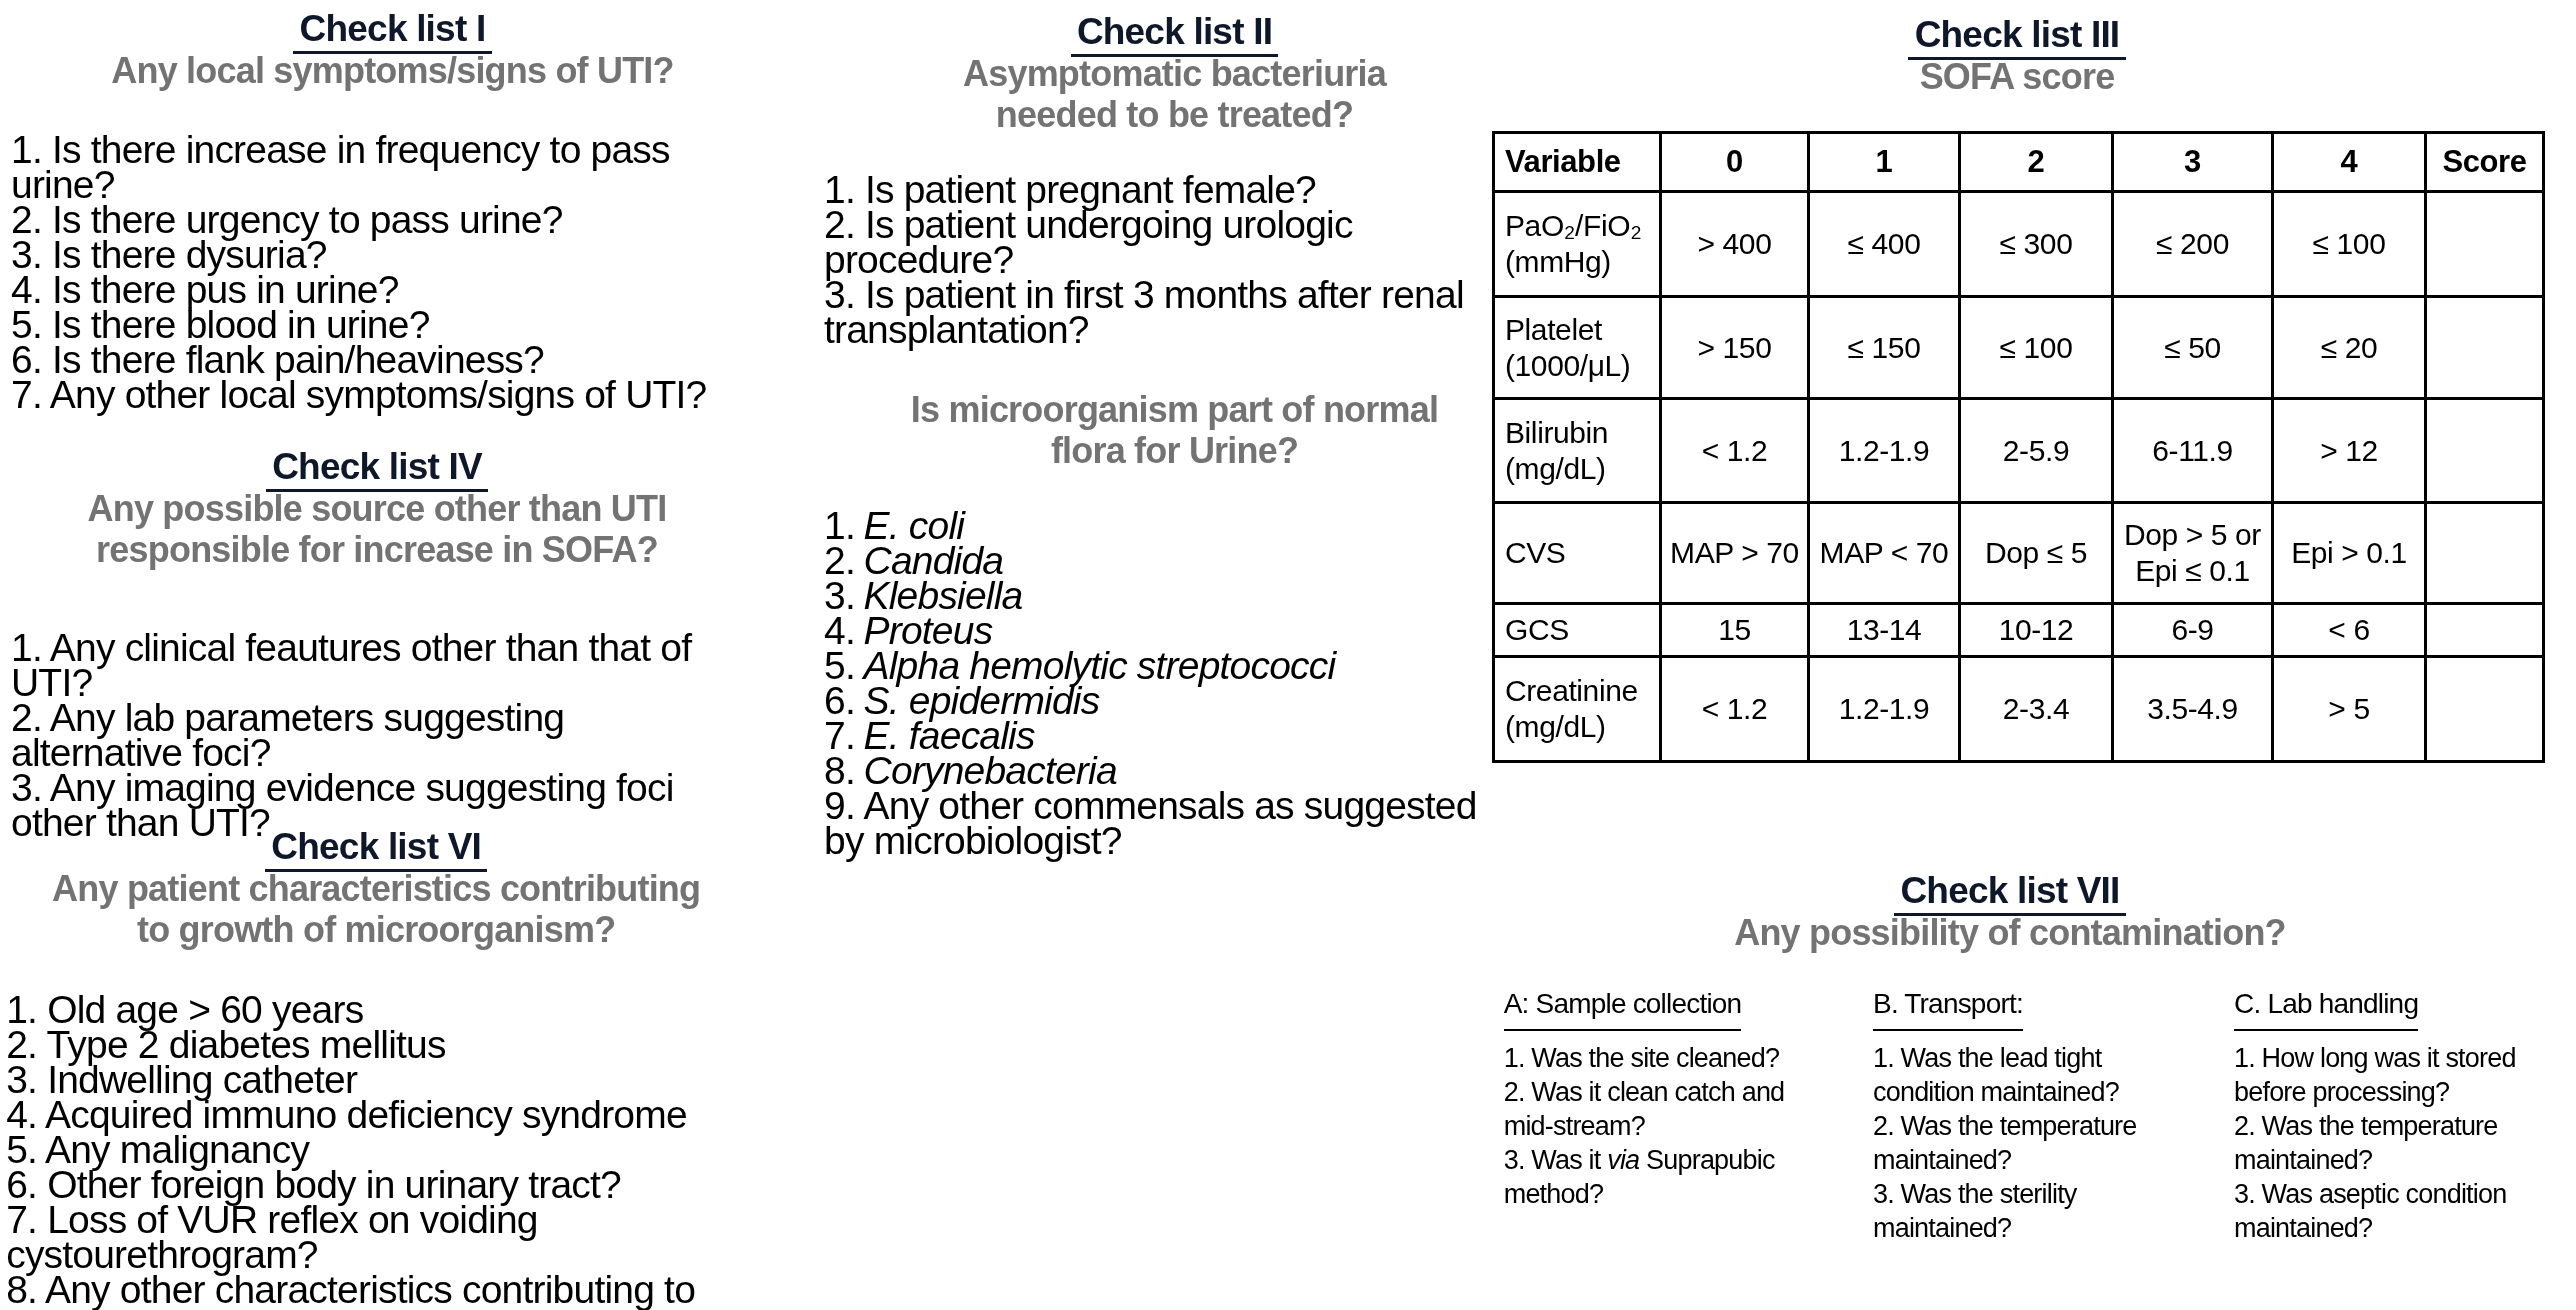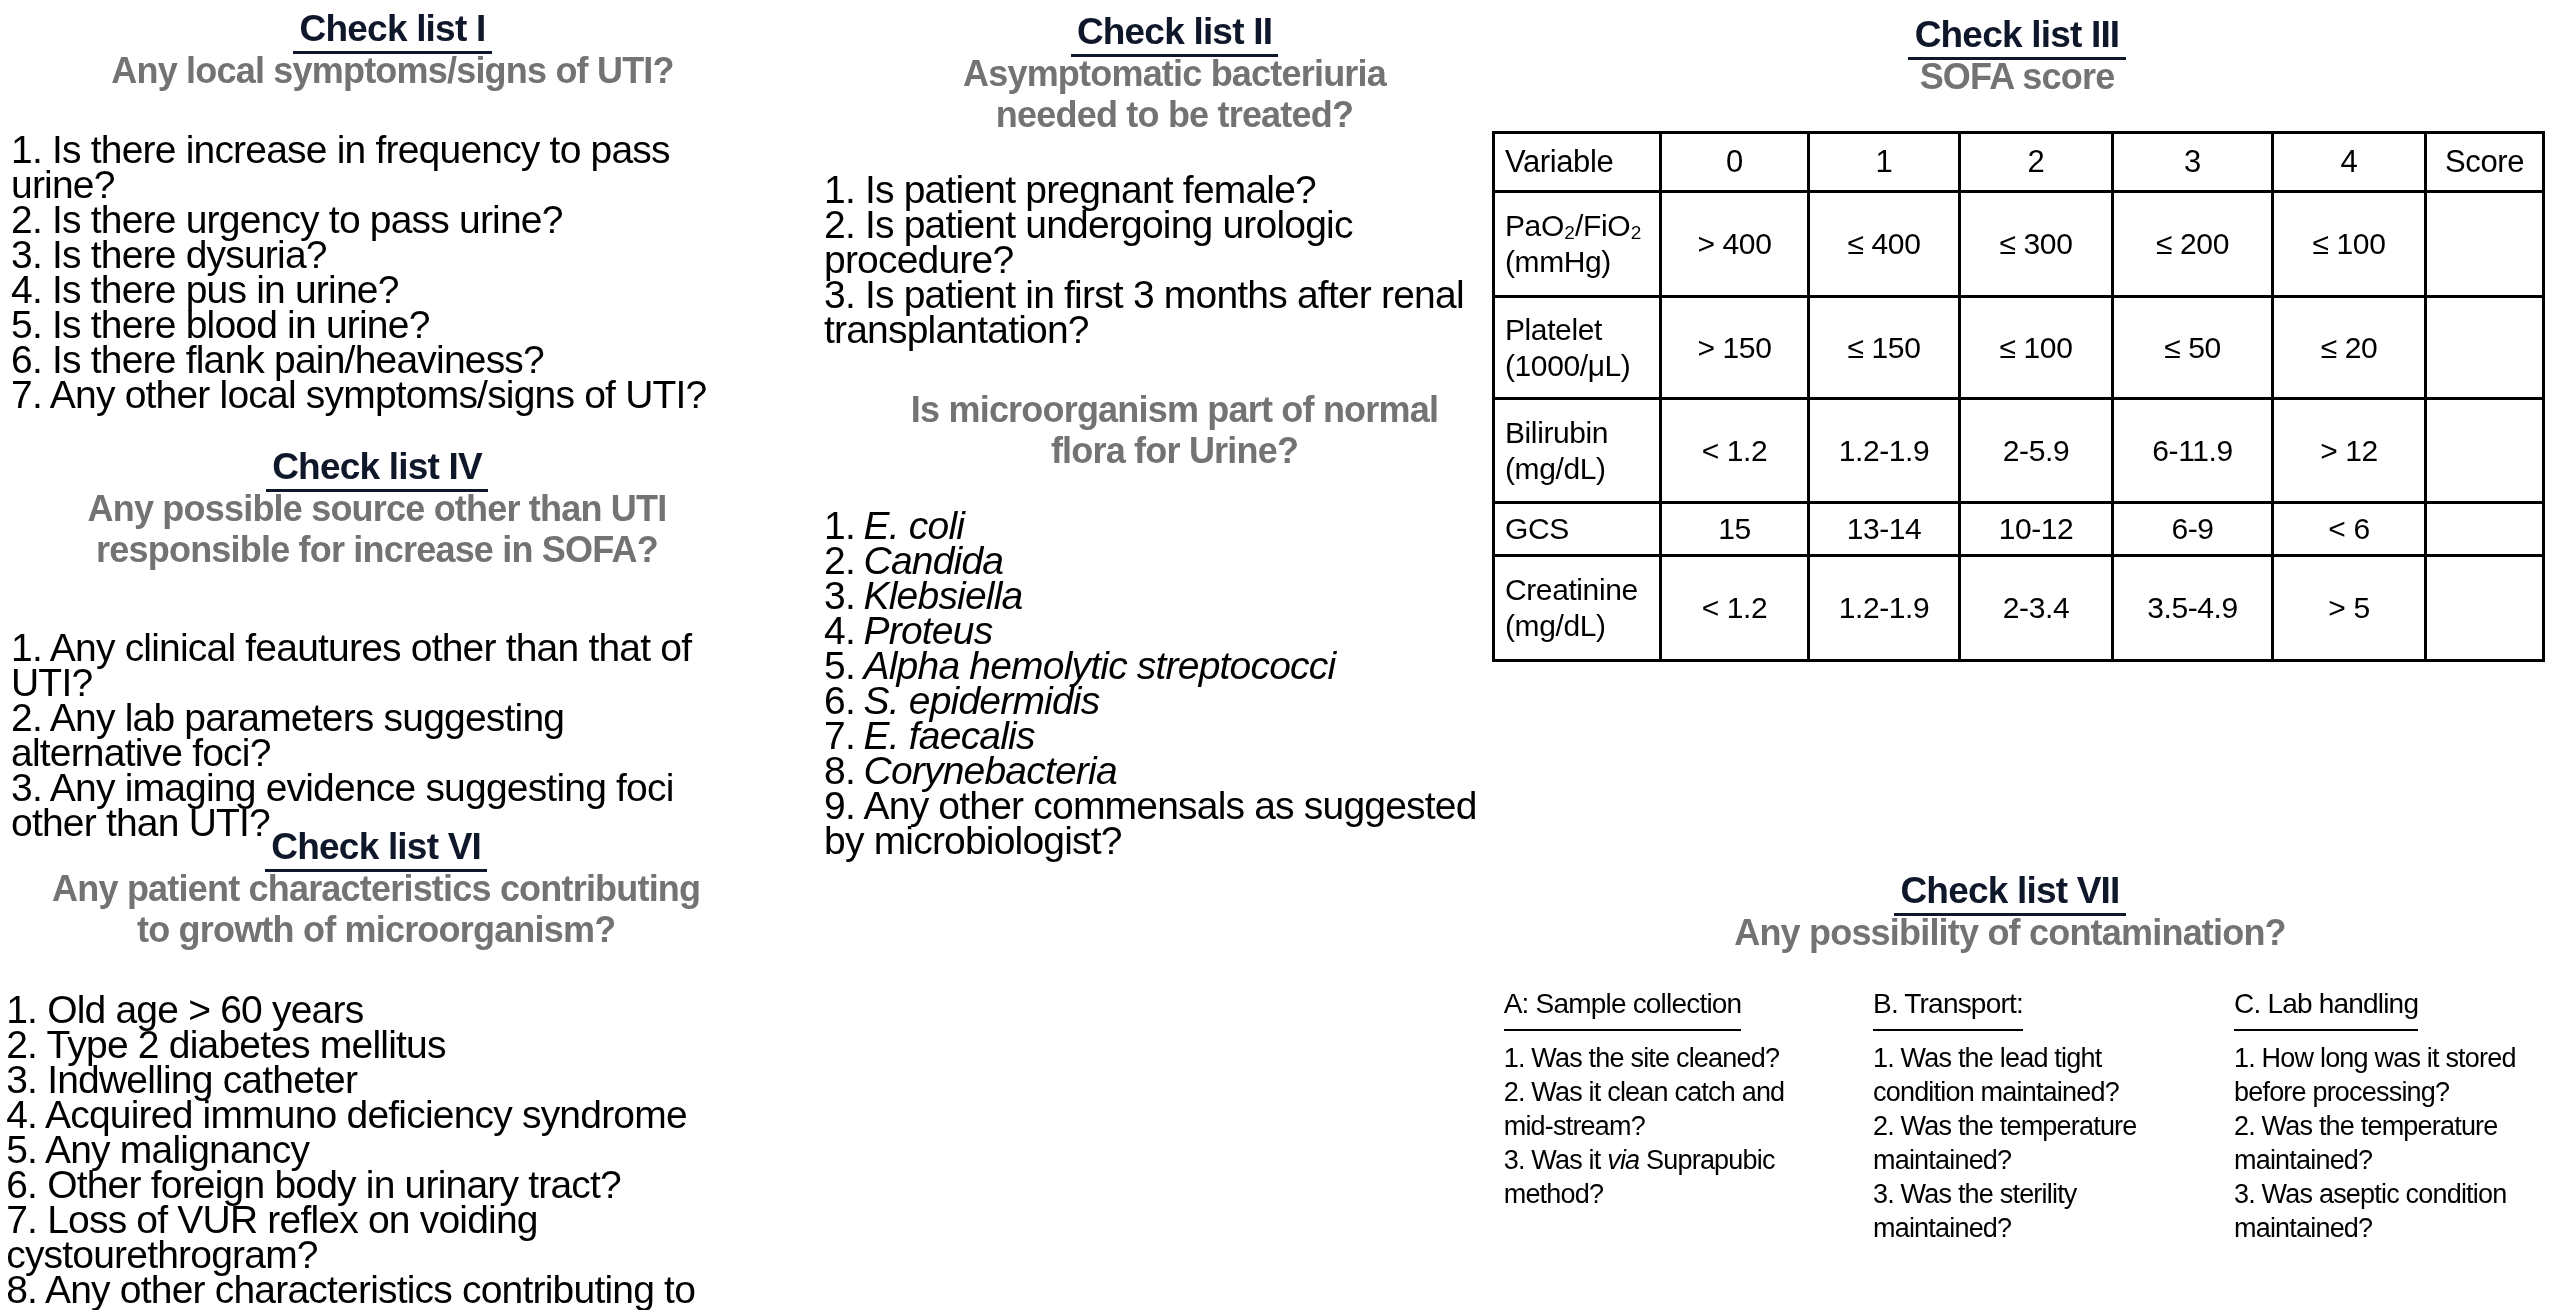--- a/index.html
+++ b/index.html
@@ -12,21 +12,21 @@
   .hd{text-align:center;font-size:37px;font-weight:bold;line-height:42px;color:#0f172a;letter-spacing:-0.8px;}
   .hd .u{border-bottom:3.1px solid currentColor;padding:0 6.2px 2.3px 6.2px;}
   .sub{text-align:center;font-size:36px;font-weight:bold;line-height:41px;letter-spacing:-0.8px;color:#737373;}
   .list{font-size:39px;line-height:35px;letter-spacing:-0.8px;}
   .li{white-space:normal;}
   .n{margin-right:8.6px;}
   .itl{font-style:italic;}
   
   table.sofa{border-collapse:collapse;table-layout:fixed;width:1050px;margin:34px auto 0 auto;}
   table.sofa th,table.sofa td{border:3.1px solid #000;font-size:30px;line-height:36px;letter-spacing:-0.4px;padding:3.1px 6.2px;vertical-align:middle;}
-  table.sofa thead th{font-size:31px;font-weight:normal;text-align:center;border-bottom-width:3.9px;height:50px;}
+  table.sofa thead th{font-size:31px;font-weight:bold;text-align:center;border-bottom-width:3.9px;height:50px;}
   table.sofa th.lab,table.sofa td.lab{text-align:left;padding-left:10px;}
   table.sofa td.val{text-align:center;}
   
   .vii-col{position:absolute;font-size:27px;line-height:34px;letter-spacing:-0.8px;}
   .col-h{display:inline-block;font-size:28px;border-bottom:2.3px solid #000;padding-bottom:8px;margin-bottom:10px;}
 </style>
 </head>
 <body>
 
 <div id="canvas">
@@ -107,20 +107,29 @@
         </tr>
         <tr style="height:104px;">
           <td class="lab">Bilirubin (mg/dL)</td>
           <td class="val">&lt; 1.2</td>
           <td class="val">1.2-1.9</td>
           <td class="val">2-5.9</td>
           <td class="val">6-11.9</td>
           <td class="val">&gt; 12</td>
           <td class="val"></td>
         </tr>
+        <tr style="height:101px;">
+          <td class="lab">CVS</td>
+          <td class="val">MAP &gt; 70</td>
+          <td class="val">MAP &lt; 70</td>
+          <td class="val">Dop ≤ 5</td>
+          <td class="val">Dop &gt; 5 or Epi ≤ 0.1</td>
+          <td class="val">Epi &gt; 0.1</td>
+          <td class="val"></td>
+        </tr>
         <tr style="height:53px;">
           <td class="lab">GCS</td>
           <td class="val">15</td>
           <td class="val">13-14</td>
           <td class="val">10-12</td>
           <td class="val">6-9</td>
           <td class="val">&lt; 6</td>
           <td class="val"></td>
         </tr>
         <tr style="height:105px;">

